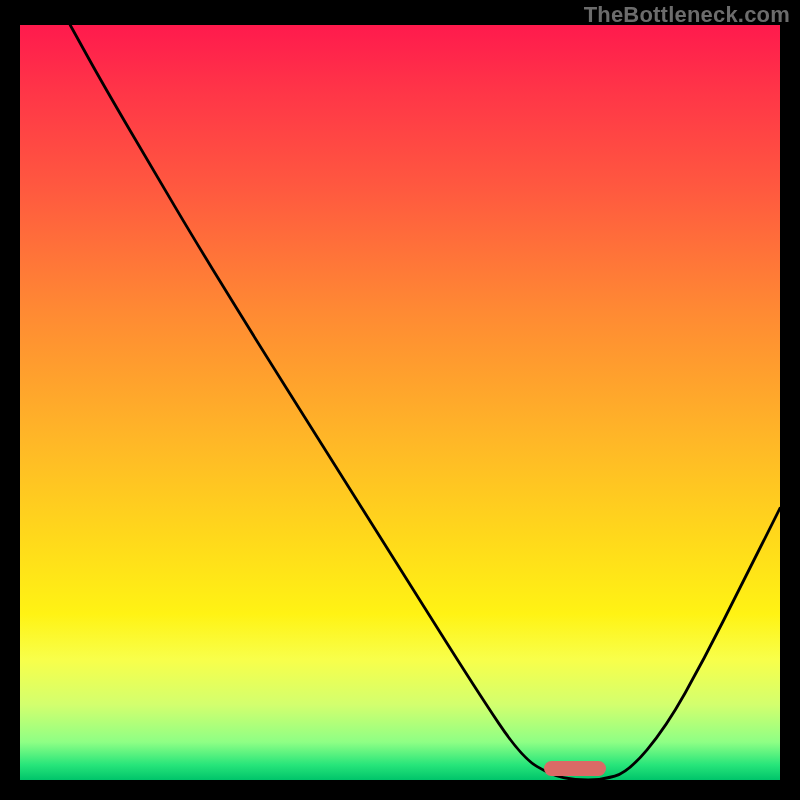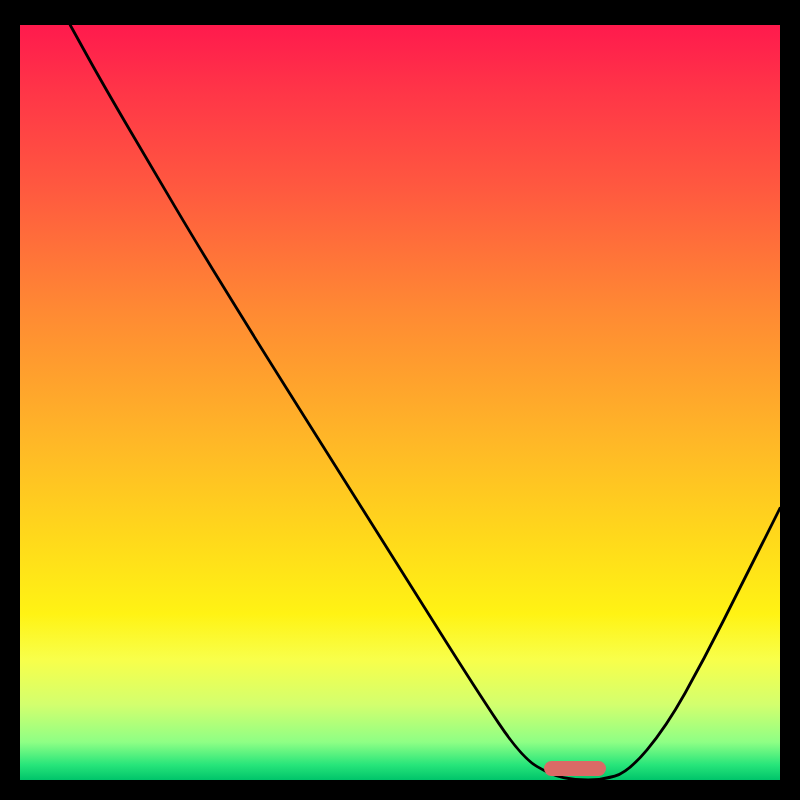--- a/index.html
+++ b/index.html
@@ -52,19 +52,20 @@
     background: #da6a66;
     border-radius: 8px;
     left: 527px;
     top: 736px;
   }
 </style>
 </head>
 <body>
 
 <div class="wrapper">
+  <div class="watermark">TheBottleneck.com</div>
   <div class="plot">
     <svg class="curve" viewBox="0 0 760 755" preserveAspectRatio="none">
       <path id="curve-path" d="M 50.2 0.0 Q 50.2 0.0 66.9 30.2 Q 83.6 60.4 110.2 105.7 Q 136.8 151.0 155.8 183.1 Q 174.8 215.2 201.4 258.6 Q 228.0 302.0 266.0 362.4 Q 304.0 422.8 342.0 483.2 Q 380.0 543.6 418.0 604.0 Q 456.0 664.4 478.8 698.4 Q 501.6 732.4 516.8 741.4 Q 532.0 750.5 543.4 752.7 Q 554.8 755.0 568.1 755.0 Q 581.4 755.0 594.7 751.2 Q 608.0 747.5 627.0 724.8 Q 646.0 702.1 665.0 668.2 Q 684.0 634.2 703.0 596.5 Q 722.0 558.7 741.0 521.0 T 760.0 483.2" stroke="#000" stroke-width="2.8" fill="none" stroke-linejoin="round" stroke-linecap="round"></path>
     </svg>
     <div id="marker" class="marker" style="width: 62.32px; left: 523.64px; top: 736px; background: rgb(218, 106, 102);"></div>
   </div>
 </div>
 
 </body></html>

